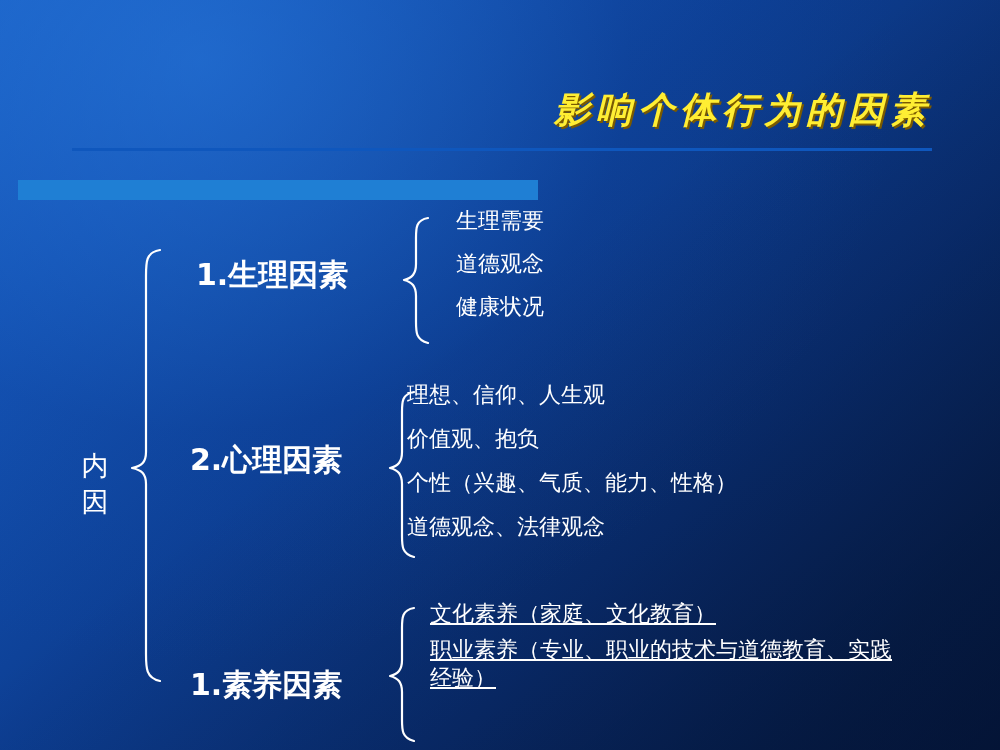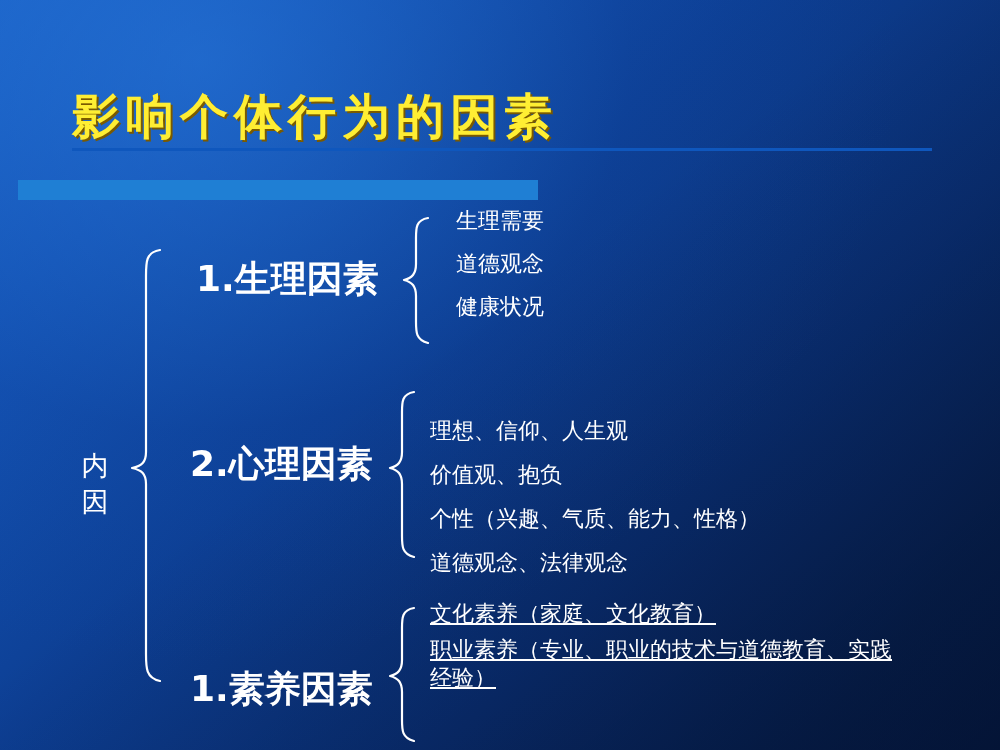--- a/index.html
+++ b/index.html
@@ -30,27 +30,29 @@
 
   
   #title-block {
     position: absolute;
     left: 72px;
     top: 90px;
     width: 860px;
   }
   #title-text {
     font-family: "DejaVu Sans", sans-serif;
-    font-size: 48px;
+    font-size: 36px;
     font-weight: bold;
+    font-style: italic;
     color: #ffee33;
     letter-spacing: 6px;
     line-height: 1.1;
     text-shadow: 2px 2px 0 #7a5a00;
     white-space: nowrap;
+    text-align: right;
   }
   #title-rule {
     position: absolute;
     left: 0px;
     top: 58px;
     width: 860px;
     height: 3px;
     background: #0f57bd;
   }
   #title-bar {
@@ -84,21 +86,21 @@
     font-size: 27px;
     line-height: 1.32;
     letter-spacing: 0px;
     text-align: center;
     color: #ffffff;
   }
 
   
   .group-label {
     position: absolute;
-    font-size: 36px;
+    font-size: 30px;
     font-weight: bold;
     color: #ffffff;
     white-space: nowrap;
   }
   #group-1 { left: 196px; top: 255px; }
   #group-2 { left: 190px; top: 440px; }
   #group-3 { left: 190px; top: 665px; }
 
   
   .items {
@@ -107,21 +109,21 @@
   }
   .items .item {
     font-size: 22px;
     color: #ffffff;
     line-height: 1.0;
     margin-bottom: 18px;
     white-space: nowrap;
   }
   #items-1 { left: 456px; top: 210px; }
   #items-1 .item { margin-bottom: 21px; }
-  #items-2 { left: 430px; top: 384px; margin-top: 36px; }
+  #items-2 { left: 407px; top: 384px; }
   #items-2 .item { margin-bottom: 22px; }
   #items-3 { left: 430px; top: 600px; }
   #items-3 .item { margin-bottom: 8px; line-height: 1.28; white-space: normal; width: 470px; text-decoration: underline; }
 
   
   #braces {
     position: absolute;
     left: 0; top: 0;
     width: 1000px; height: 750px;
     pointer-events: none;

